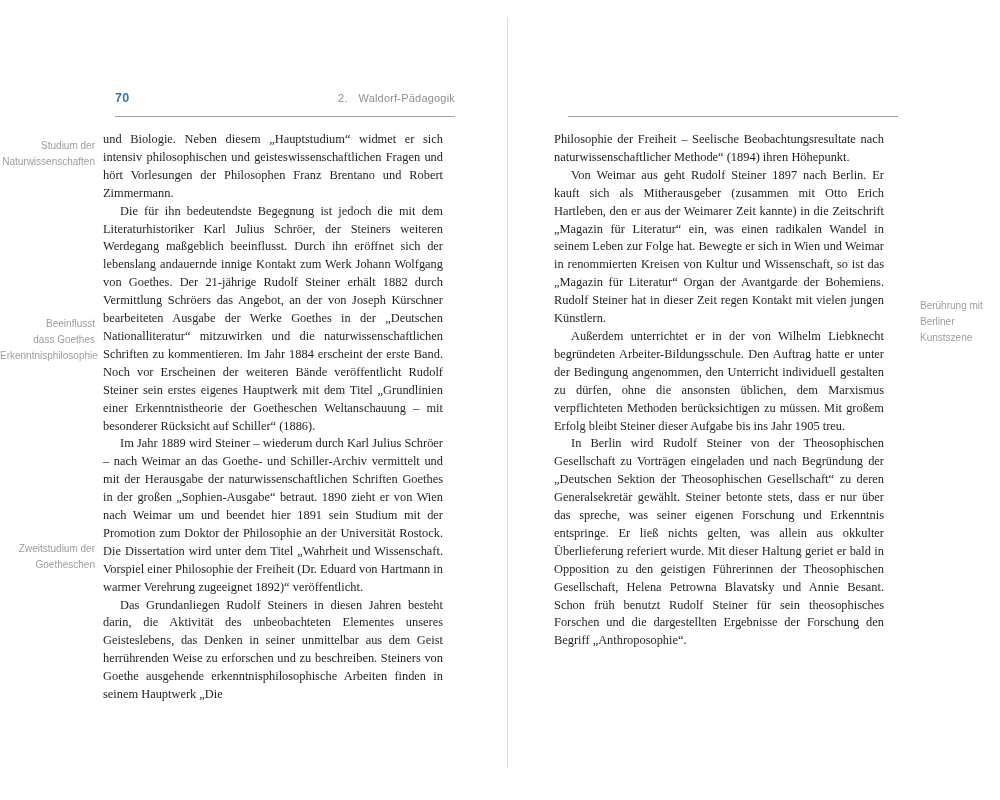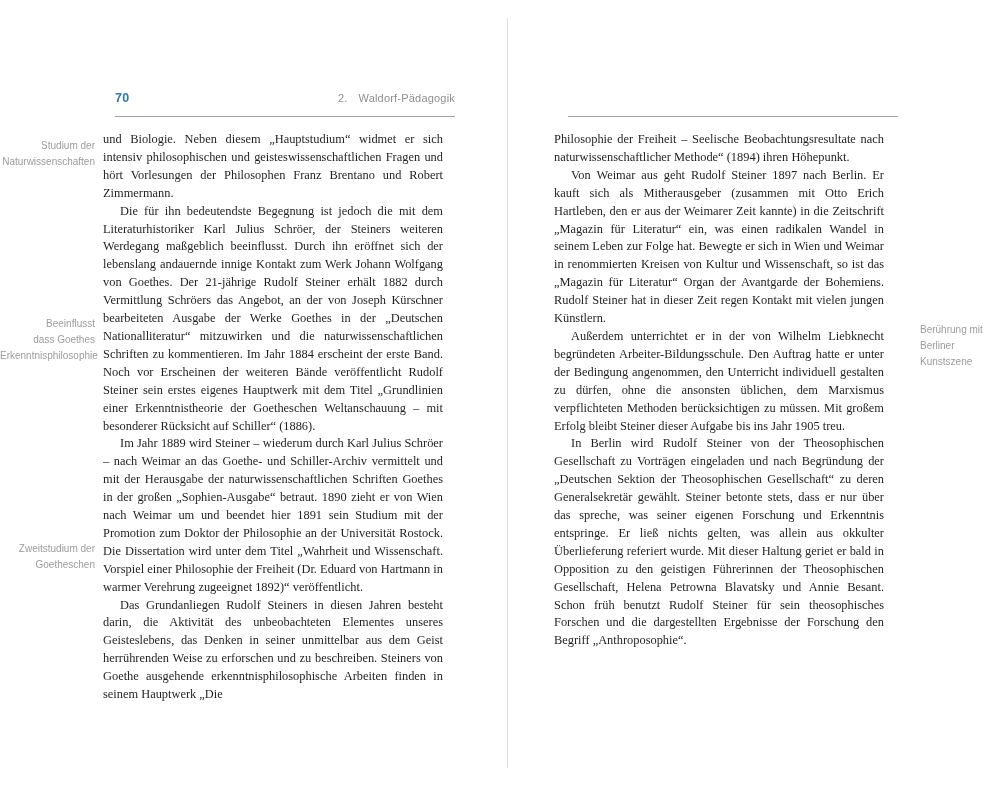--- a/index.html
+++ b/index.html
@@ -64,21 +64,21 @@
     position: absolute;
     font-size: 10px;
     line-height: 16px;
     color: #9c9c9c;
   }
   .mnote-left { left: 0; width: 95px; text-align: right; }
   .mnote-right { left: 920px; width: 80px; text-align: left; }
   .mn1 { top: 138px; }
   .mn2 { top: 316px; }
   .mn3 { top: 541px; }
-  .mn4 { top: 298px; margin-top: 24px; }
+  .mn4 { top: 298px; }
 </style>
 </head>
 <body>
 
 <div class="spread">
 
   <div class="divider"></div>
 
   <div class="page-header lp-header">
     <span class="page-num">70</span>

